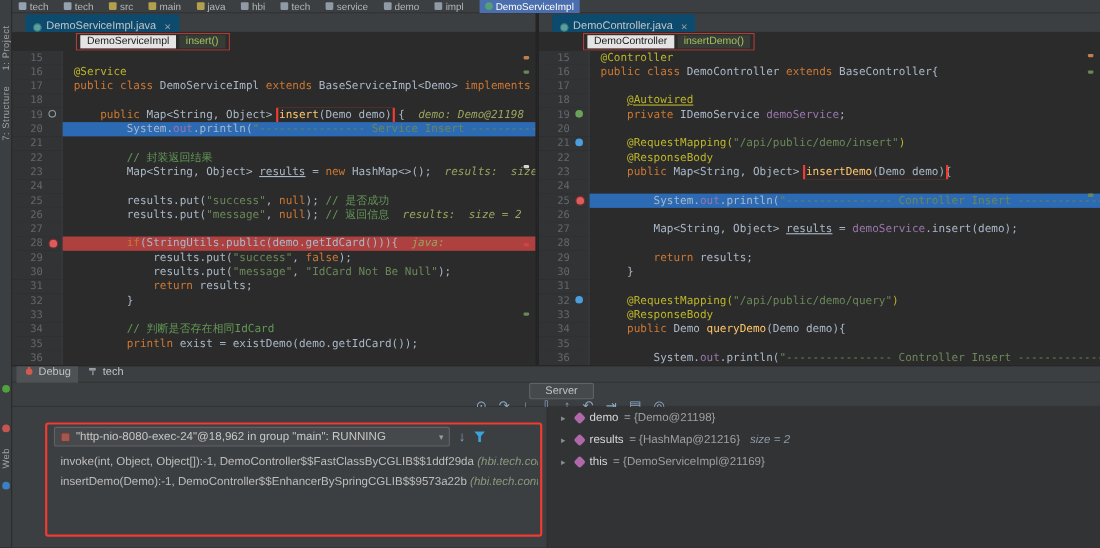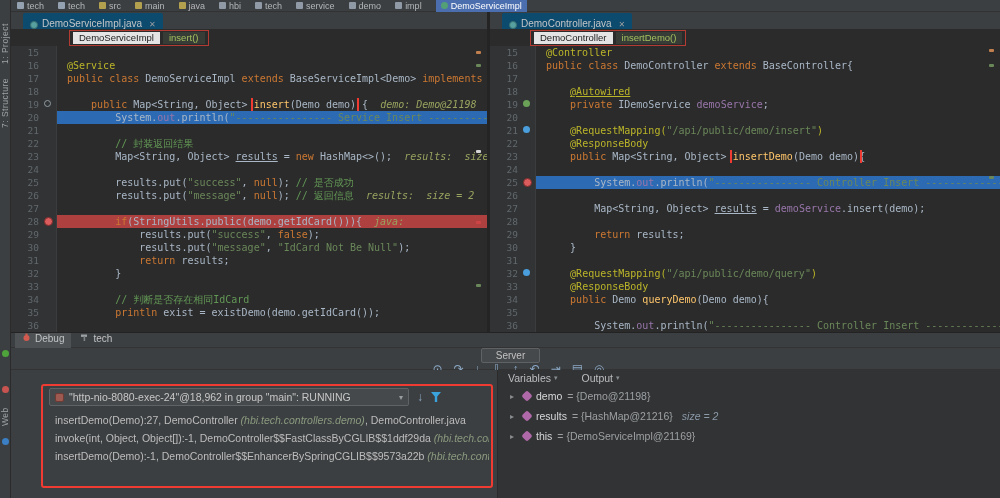--- a/index.html
+++ b/index.html
@@ -314,37 +314,26 @@
           <span class="thread-dd">
             <span class="thread-icon"></span>
             <span>"http-nio-8080-exec-24"@18,962 in group "main": RUNNING</span>
             <span class="dd-arrow">▾</span>
           </span>
           <span class="dbg-icon">↓</span>
           <span class="funnel"></span>
         </div>
 
         <div class="frames-list" id="frames-list">
-            <div class="frame-row"><span>insertDemo(Demo):27, DemoController </span><span class="frame-pkg">(hbi.tech.controllers.demo)</span><span>, DemoController.java</span></div>
             <div class="frame-row"><span>invoke(int, Object, Object[]):-1, DemoController$$FastClassByCGLIB$$1ddf29da </span><span class="frame-pkg">(hbi.tech.con</span><span></span></div>
             <div class="frame-row"><span>insertDemo(Demo):-1, DemoController$$EnhancerBySpringCGLIB$$9573a22b </span><span class="frame-pkg">(hbi.tech.contr</span><span></span></div>
           </div>
       </div>
 
       <div class="vars-panel">
-        <div class="panel-header">
-          <span class="ph-tab">
-            <span>Variables</span>
-            <span class="ph-arrow">▾</span>
-          </span>
-          <span class="ph-tab">
-            <span>Output</span>
-            <span class="ph-arrow">▾</span>
-          </span>
-        </div>
         <div id="vars-list">
             <div class="var-row">
               <span class="var-exp">▸</span>
               <span class="var-icon"></span>
               <span class="var-name">demo</span>
               <span class="var-val"> = {Demo@21198}</span>
             </div>
             <div class="var-row">
               <span class="var-exp">▸</span>
               <span class="var-icon"></span>

